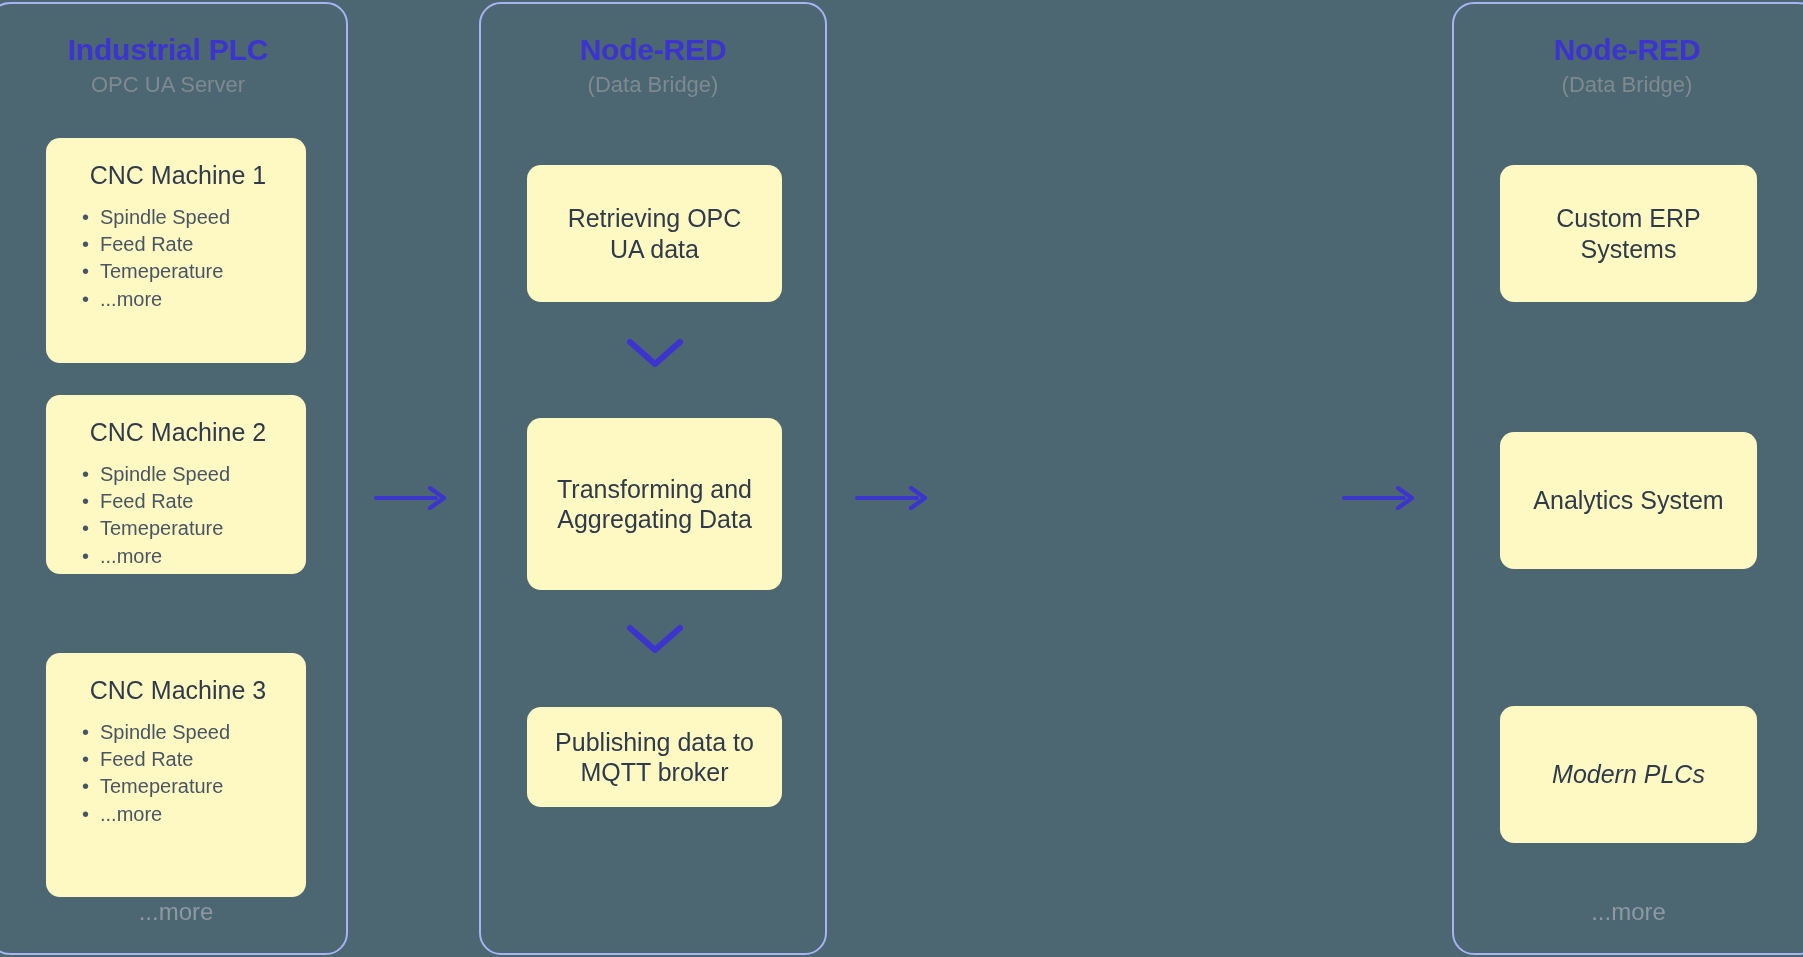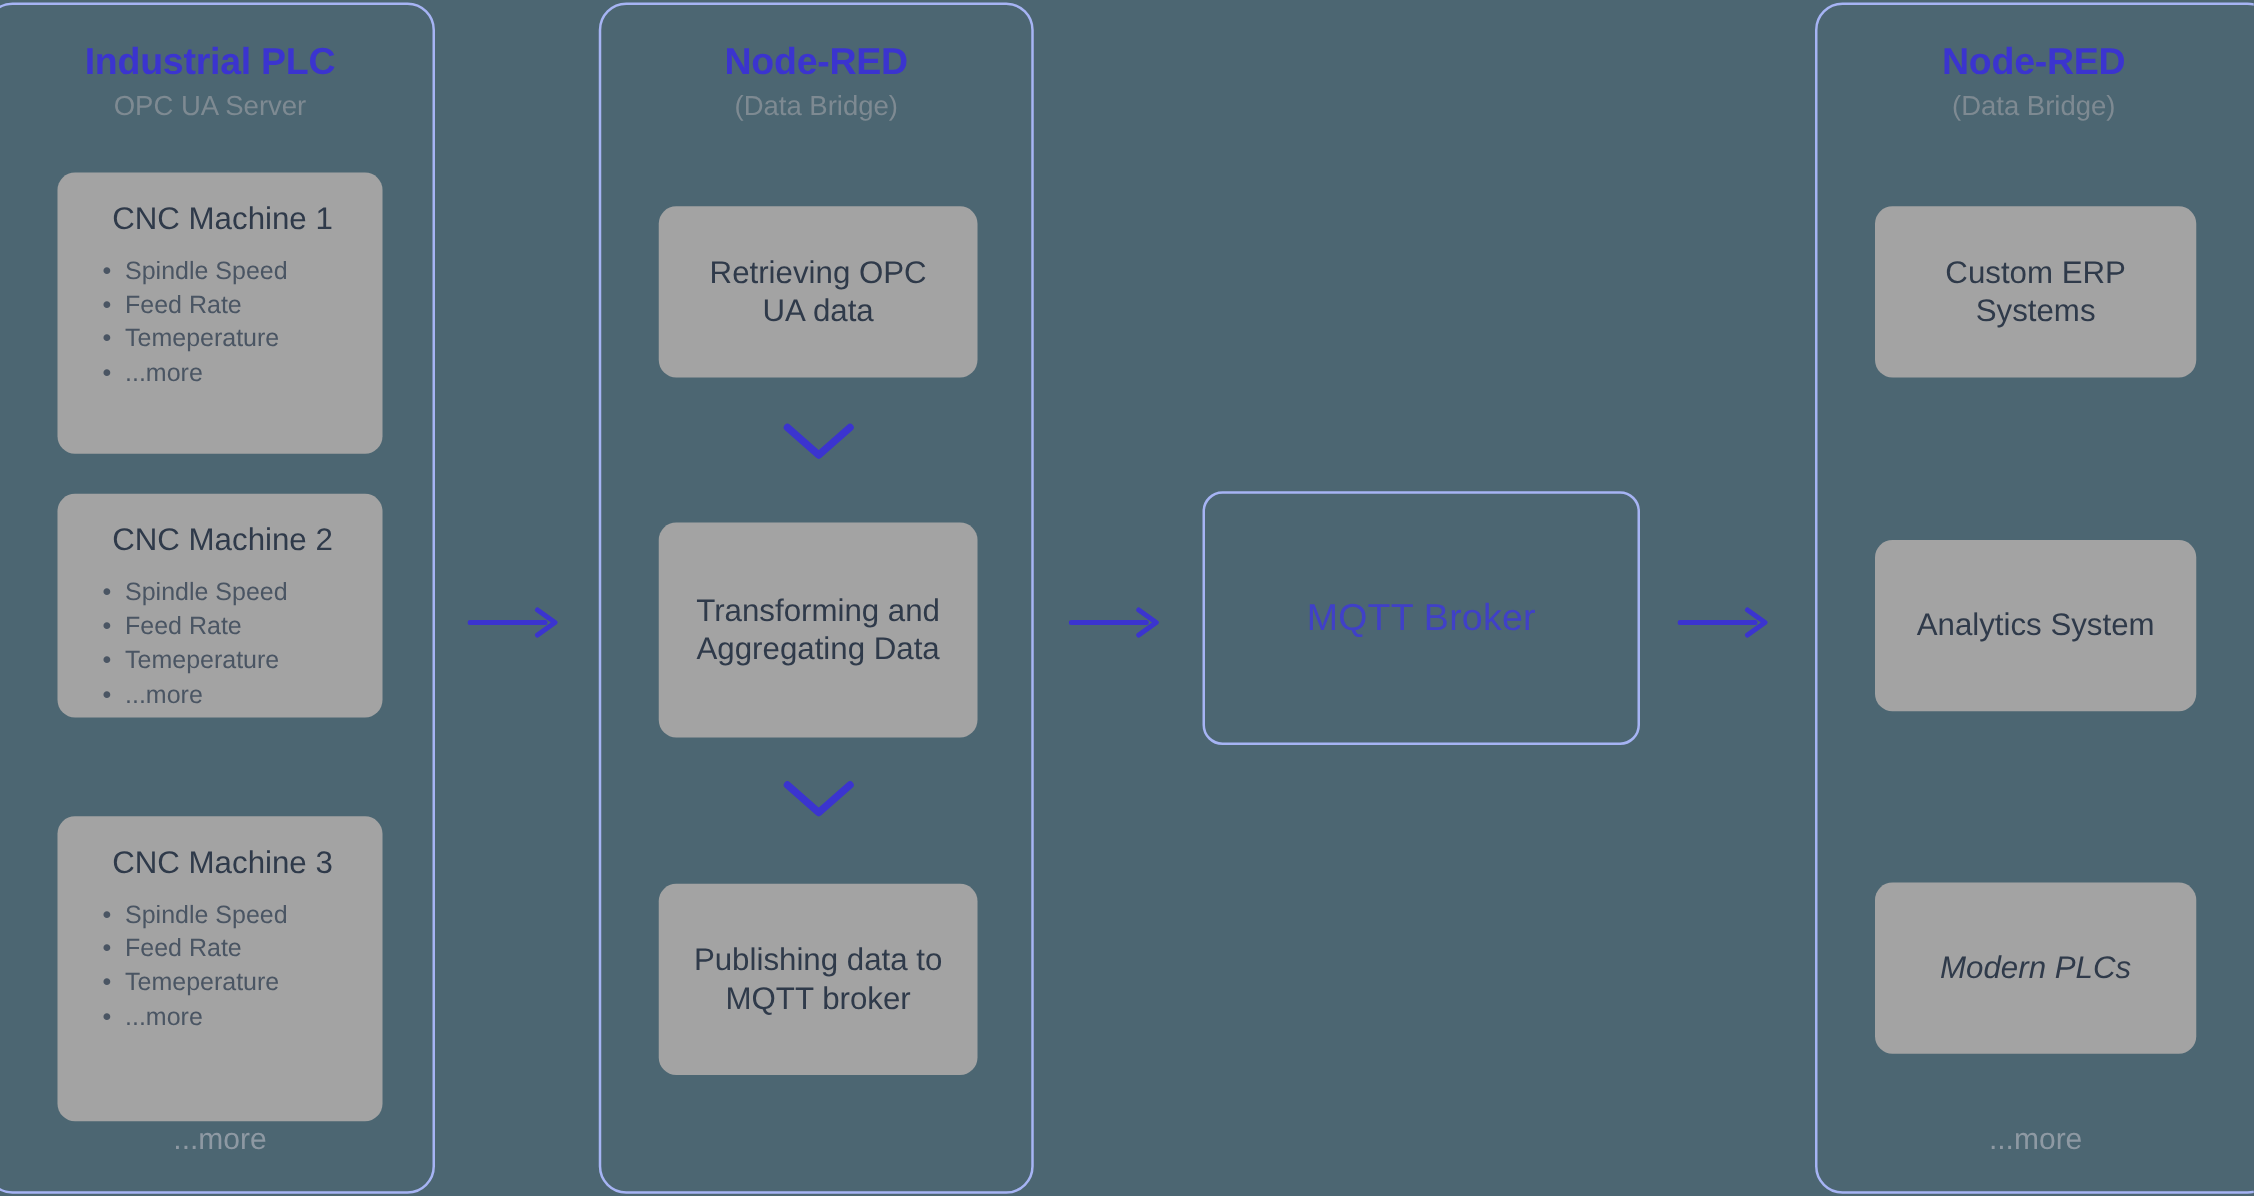--- a/index.html
+++ b/index.html
@@ -46,21 +46,21 @@
     font-size: 22px;
     font-weight: 400;
     color: #7e8a92;
     line-height: 1.25;
     margin-top: 4px;
   }
 
   
   .card {
     position: absolute;
-    background: #a3a3a3;
+    background: #fef9c3;
     border-radius: 14px;
     box-sizing: border-box;
     display: flex;
     flex-direction: column;
   }
   .card-centered {
     align-items: center;
     justify-content: center;
     text-align: center;
   }
@@ -202,34 +202,31 @@
   <div class="card card-centered" style="left:527px; top:418px; width:255px; height:172px;">
     <div class="card-title" style="padding:0 16px;">Transforming and Aggregating Data</div>
   </div>
 
   <div class="chev" style="left:624px; top:620px; width:62px; height:38px;">
     <svg width="62" height="38" viewBox="0 0 62 38">
       <polyline points="6,8 31,30 56,8" fill="none" stroke="#3b34cf" stroke-width="6" stroke-linecap="round" stroke-linejoin="round"></polyline>
     </svg>
   </div>
 
-  <div class="card card-centered" style="left:527px; top:707px; width:255px; height:153px;">
+  <div class="card card-centered" style="left:527px; top:707px; width:255px; height:100px;">
     <div class="card-title" style="padding:0 20px;">Publishing data to MQTT broker</div>
   </div>
 
   <div class="arrow-h" style="left:855px; top:482px; width:78px; height:32px;">
     <svg width="78" height="32" viewBox="0 0 78 32">
       <line x1="2" y1="16" x2="62" y2="16" stroke="#3b34cf" stroke-width="4" stroke-linecap="round"></line>
       <polyline points="56,6 70,16 56,26" fill="none" stroke="#3b34cf" stroke-width="4" stroke-linecap="round" stroke-linejoin="round"></polyline>
     </svg>
   </div>
 
-  <div class="broker-box" style="left:962px; top:393px; width:350px; height:203px;">
-    <span class="broker-label">MQTT Broker</span>
-  </div>
 
   <div class="arrow-h" style="left:1342px; top:482px; width:78px; height:32px;">
     <svg width="78" height="32" viewBox="0 0 78 32">
       <line x1="2" y1="16" x2="62" y2="16" stroke="#3b34cf" stroke-width="4" stroke-linecap="round"></line>
       <polyline points="56,6 70,16 56,26" fill="none" stroke="#3b34cf" stroke-width="4" stroke-linecap="round" stroke-linejoin="round"></polyline>
     </svg>
   </div>
 
   <div class="panel" style="left:1452px; top:2px; width:368px; height:953px;">
     <div class="panel-head">

